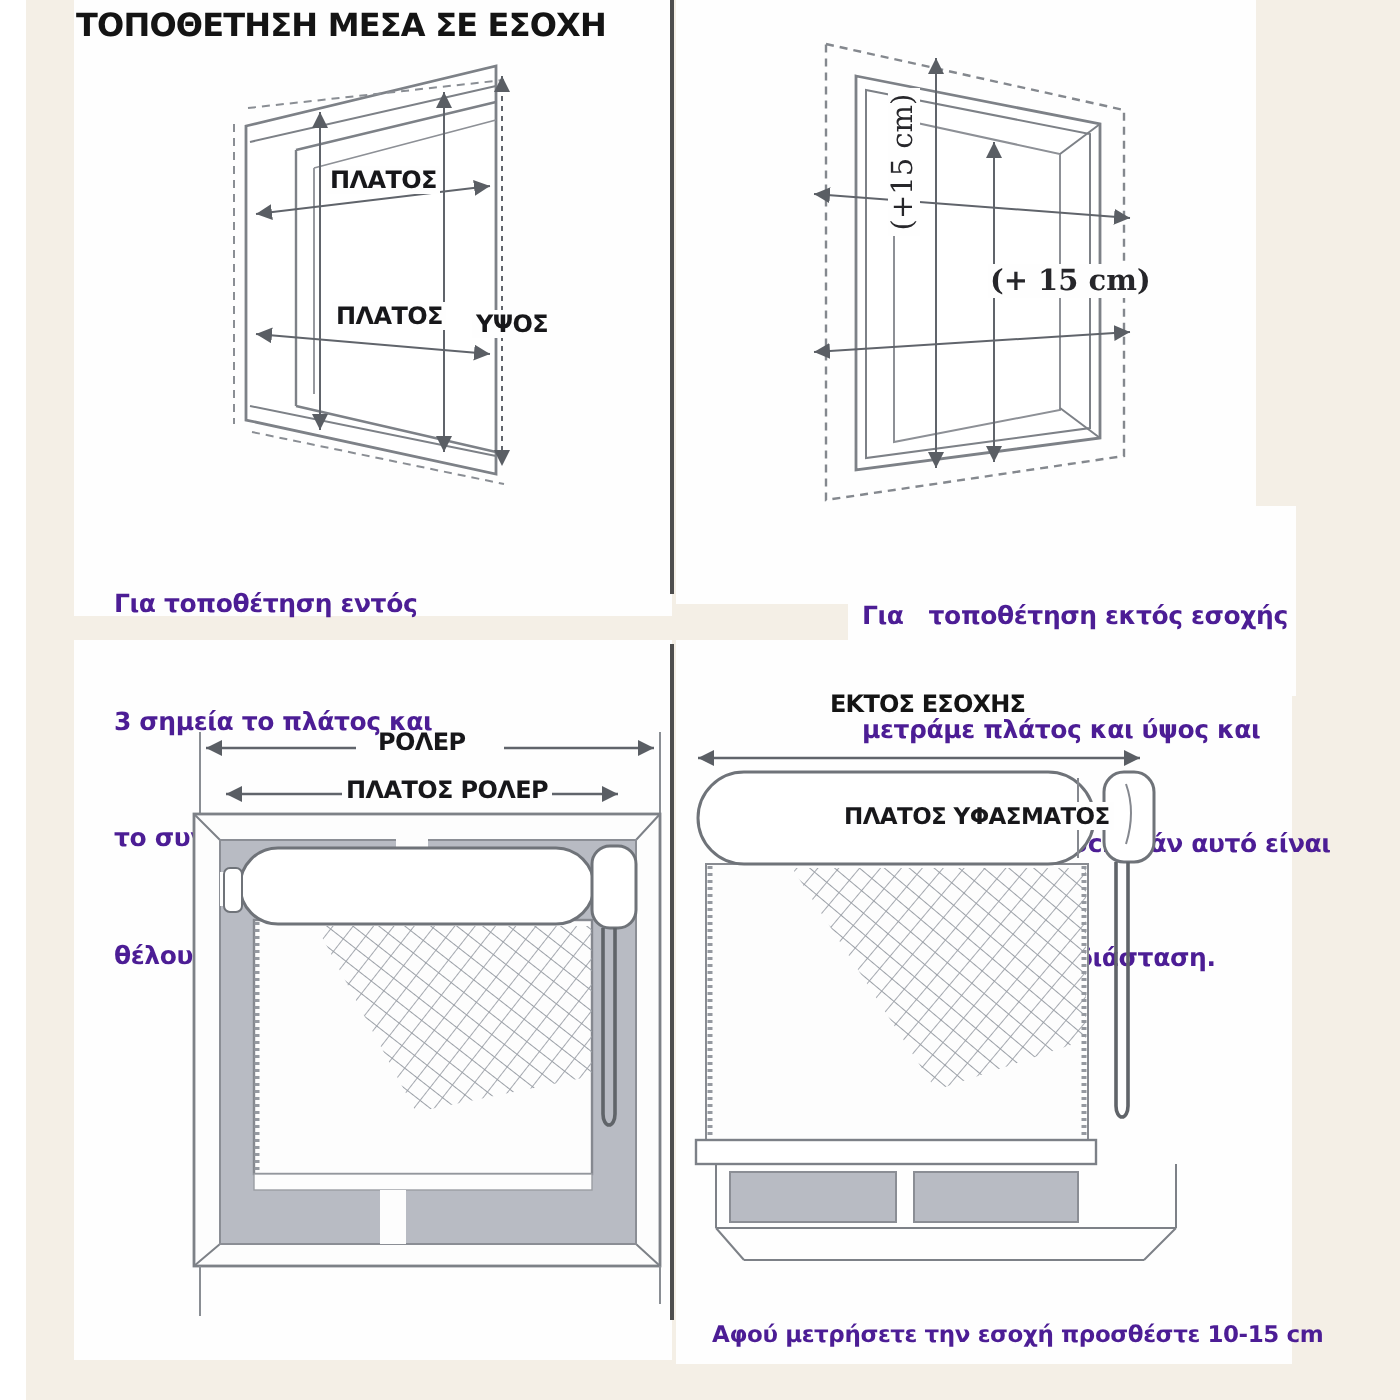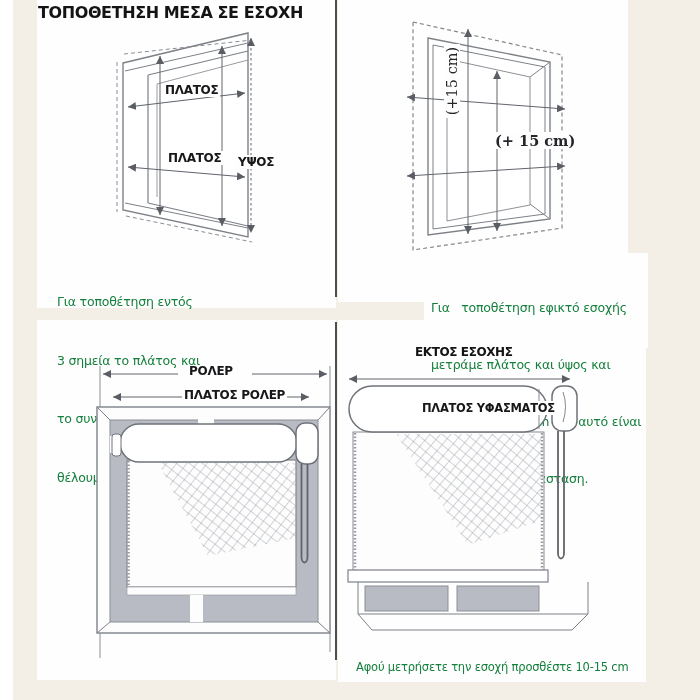--- a/index.html
+++ b/index.html
@@ -2,21 +2,21 @@
 <html><head>
 <meta charset="utf-8">
 <style>
   html,body{margin:0;padding:0;}
   .canvas{position:relative;width:700px;height:700px;background:#ffffff;overflow:hidden;
           font-family:"DejaVu Sans","Liberation Sans",sans-serif;}
   .bg-cream{position:absolute;left:13px;top:0;width:687px;height:700px;background:#f4efe6;}
   .panel{position:absolute;background:#fefefe;}
   .divider{position:absolute;width:2px;background:#4e4e4e;}
   .title{position:absolute;font-weight:bold;font-size:16px;letter-spacing:-0.4px;color:#141414;white-space:pre;}
-  .cap{position:absolute;font-weight:normal;color:#15803d;white-space:pre;}
+  .cap{position:absolute;font-weight:bold;color:#4c1d95;white-space:pre;}
   .cap div{white-space:pre;}
   .cap-left{left:57px;top:253px;font-size:12.5px;line-height:19.5px;letter-spacing:-0.2px;}
   .cap-right{left:431px;top:260px;font-size:12.5px;line-height:19px;letter-spacing:-0.2px;}
   .cap-bottom{left:356px;top:629px;font-size:11.5px;line-height:15.4px;letter-spacing:-0.2px;}
   .lbl{position:absolute;font-weight:bold;font-size:12px;letter-spacing:-0.3px;color:#17171a;white-space:pre;}
   .lbl.bgw{background:#fefefe;padding:0 2px;text-align:center;}
   .serif-lbl{position:absolute;font-family:"DejaVu Serif","Liberation Serif",serif;font-size:14.5px;
              color:#26262a;white-space:pre;background:#fefefe;padding:0 1px;}
   .rot{width:72px;text-align:center;transform:rotate(-90deg);transform-origin:center;}
   svg{position:absolute;overflow:visible;}
@@ -81,21 +81,21 @@
     <path d="M550,62 L530,77 M550,219 L530,204" fill="none" stroke="#7d8187" stroke-width="1"></path>
     <line x1="468" y1="29" x2="468" y2="234" stroke="#60646b" stroke-width="1" marker-start="url(#b-ah)" marker-end="url(#b-ah)"></line>
     <line x1="497" y1="71" x2="497" y2="231" stroke="#60646b" stroke-width="1" marker-start="url(#b-ah)" marker-end="url(#b-ah)"></line>
     <line x1="407" y1="97" x2="565" y2="109" stroke="#60646b" stroke-width="1" marker-start="url(#b-ah)" marker-end="url(#b-ah)"></line>
     <line x1="407" y1="176" x2="565" y2="166" stroke="#60646b" stroke-width="1" marker-start="url(#b-ah)" marker-end="url(#b-ah)"></line>
   </svg>
   <span class="serif-lbl rot" style="left:415px;top:73px;">(+15 cm)</span>
   <span class="serif-lbl" style="left:494px;top:132px;font-weight:bold;">(+ 15 cm)</span>
 
   <div class="cap cap-right">
-    <div>Για   τοποθέτηση εφικτό εσοχής</div>
+    <div>Για   τοποθέτηση εκτός εσοχής</div>
     <div>μετράμε πλάτος και ύψος και</div>
     <div>προσθέτουμε 15cm εάν αυτό είναι</div>
     <div>εφικτό σε κάθε διάσταση.</div>
   </div>
 
   <svg style="left:90px;top:360px;" width="250" height="305" viewBox="90 360 250 305">
     <defs>
       <marker id="c-ah" markerWidth="9" markerHeight="8" refX="8" refY="4" orient="auto-start-reverse" markerUnits="userSpaceOnUse">
         <path d="M0,0 L8,4 L0,8 Z" fill="#5a5e64"></path>
       </marker>
@@ -119,21 +119,21 @@
     <rect x="127" y="587" width="169" height="8" fill="#fdfdfd" stroke="#9a9da3" stroke-width="0.7"></rect>
     <rect x="190" y="595" width="13" height="27" fill="#fdfdfd"></rect>
     <rect x="120" y="424" width="177" height="38" rx="19" fill="#ffffff" stroke="#6f7379" stroke-width="1.5"></rect>
     <rect x="112" y="434" width="9" height="22" rx="3" fill="#ffffff" stroke="#6f7379" stroke-width="1"></rect>
     <rect x="296" y="423" width="22" height="41" rx="9" fill="#ffffff" stroke="#6f7379" stroke-width="1.5"></rect>
     <path d="M301.5,464 L301.5,557 A3,5.5 0 0 0 307.5,557 L307.5,464" fill="none" stroke="#606469" stroke-width="1.8"></path>
     <line x1="100" y1="633" x2="100" y2="658" stroke="#8a8e94" stroke-width="1"></line>
     <line x1="330" y1="633" x2="330" y2="652" stroke="#8a8e94" stroke-width="1"></line>
   </svg>
   <span class="lbl" style="left:189px;top:364px;">ΡΟΛΕΡ</span>
-  <span class="lbl bgw" style="left:182px;top:388px;">ΠΛΑΤΟΣ ΡΟΛΕΡ</span>
+  <span class="lbl bgw" style="left:171px;top:388px;">ΠΛΑΤΟΣ ΡΟΛΕΡ</span>
 
   <svg style="left:345px;top:342px;" width="305" height="300" viewBox="345 342 305 300">
     <defs>
       <marker id="d-ah" markerWidth="9" markerHeight="8" refX="8" refY="4" orient="auto-start-reverse" markerUnits="userSpaceOnUse">
         <path d="M0,0 L8,4 L0,8 Z" fill="#5a5e64"></path>
       </marker>
       <pattern id="d-hatch" width="8" height="8" patternUnits="userSpaceOnUse" patternTransform="rotate(40)">
         <path d="M0,0 H8 M0,0 V8" stroke="#9ba0a7" stroke-width="0.9" fill="none"></path>
       </pattern>
     </defs>

